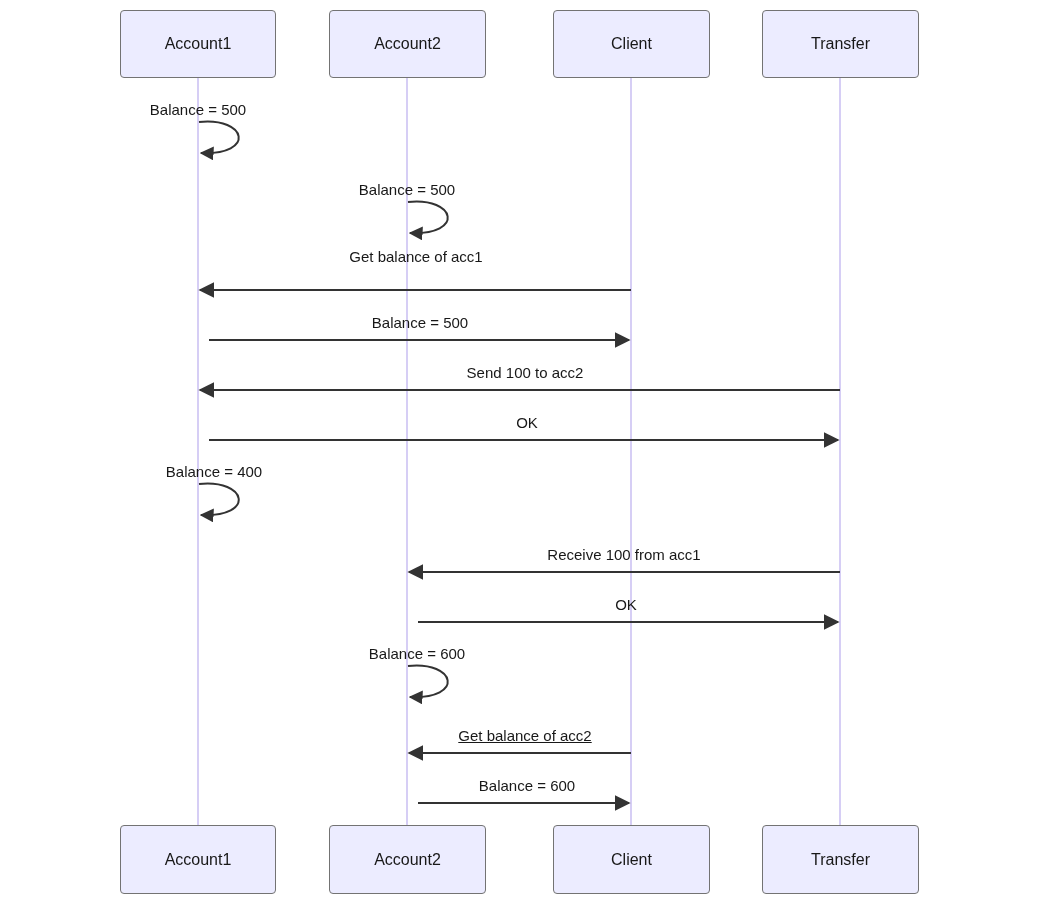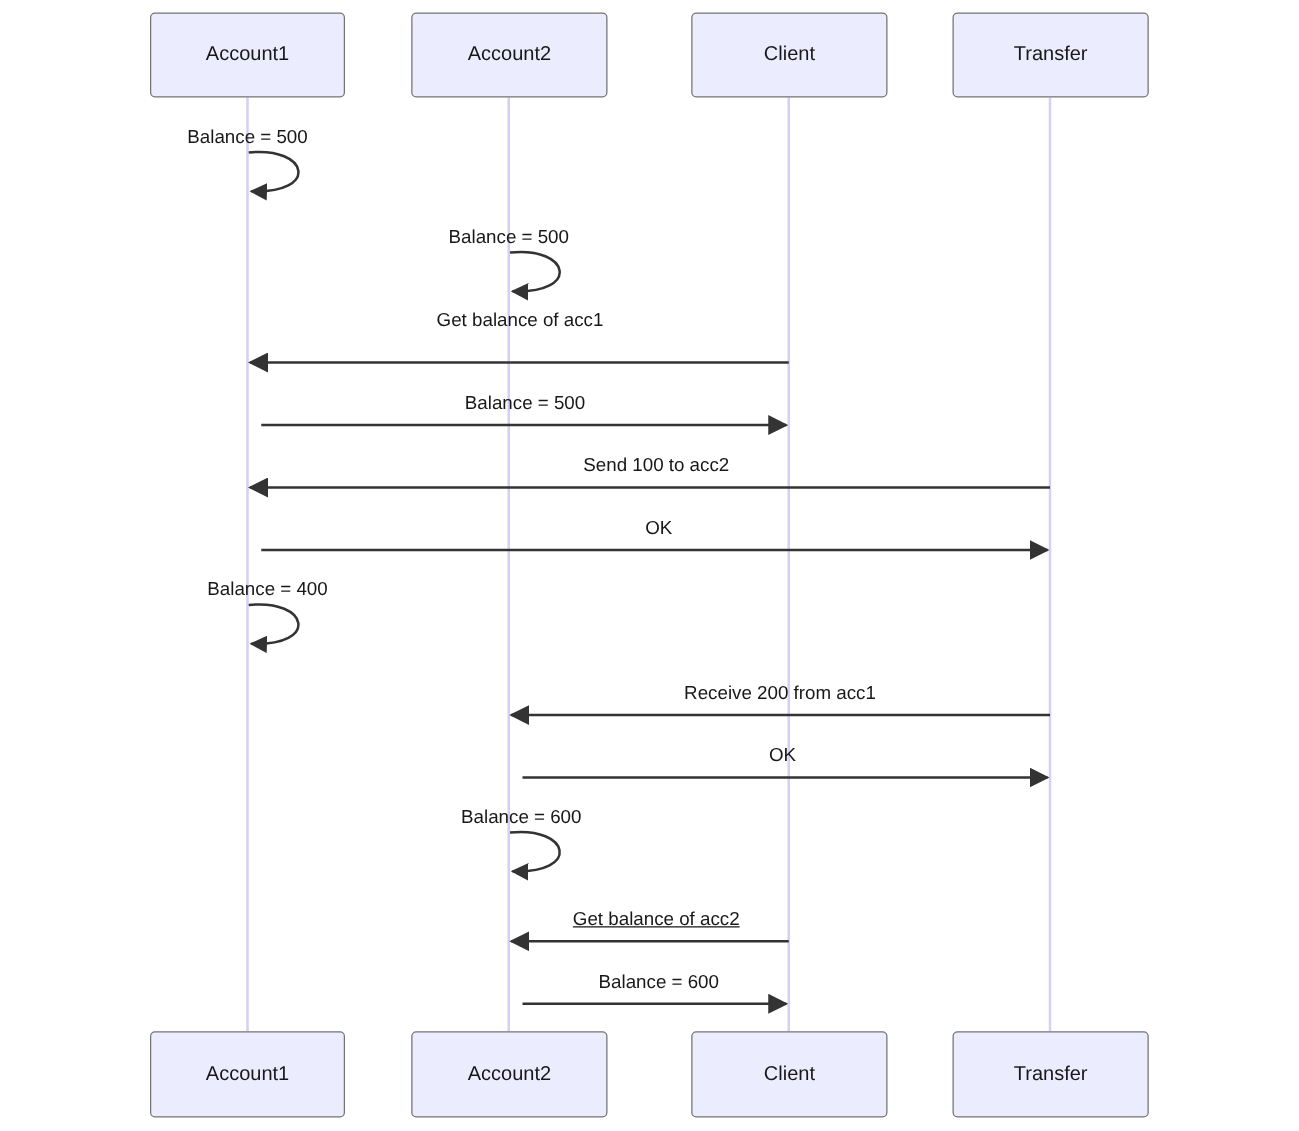--- a/index.html
+++ b/index.html
@@ -120,20 +120,20 @@
       </div>
     </div>
   <div id="label-layer">
       <div class="loop-label" style="left: 198px; top: 102px;">Balance = 500</div>
       <div class="loop-label" style="left: 407px; top: 182px;">Balance = 500</div>
       <div class="msg-label" style="left: 416px; top: 249px;">Get balance of acc1</div>
       <div class="msg-label" style="left: 420px; top: 315px;">Balance = 500</div>
       <div class="msg-label" style="left: 525px; top: 365px; text-align: right;">Send 100 to acc2</div>
       <div class="msg-label" style="left: 527px; top: 415px;">OK</div>
       <div class="loop-label" style="left: 214px; top: 464px;">Balance = 400</div>
-      <div class="msg-label" style="left: 624px; top: 547px;">Receive 200 from acc1</div>
+      <div class="msg-label" style="left: 624px; top: 547px;">Receive 100 from acc1</div>
       <div class="msg-label" style="left: 626px; top: 597px;">OK</div>
       <div class="loop-label" style="left: 417px; top: 646px;">Balance = 600</div>
       <div class="msg-label" style="left: 525px; top: 728px; text-decoration: underline;">Get balance of acc2</div>
       <div class="msg-label" style="left: 527px; top: 778px;">Balance = 600</div>
     </div>
 
 </div>
 
 </body></html>

